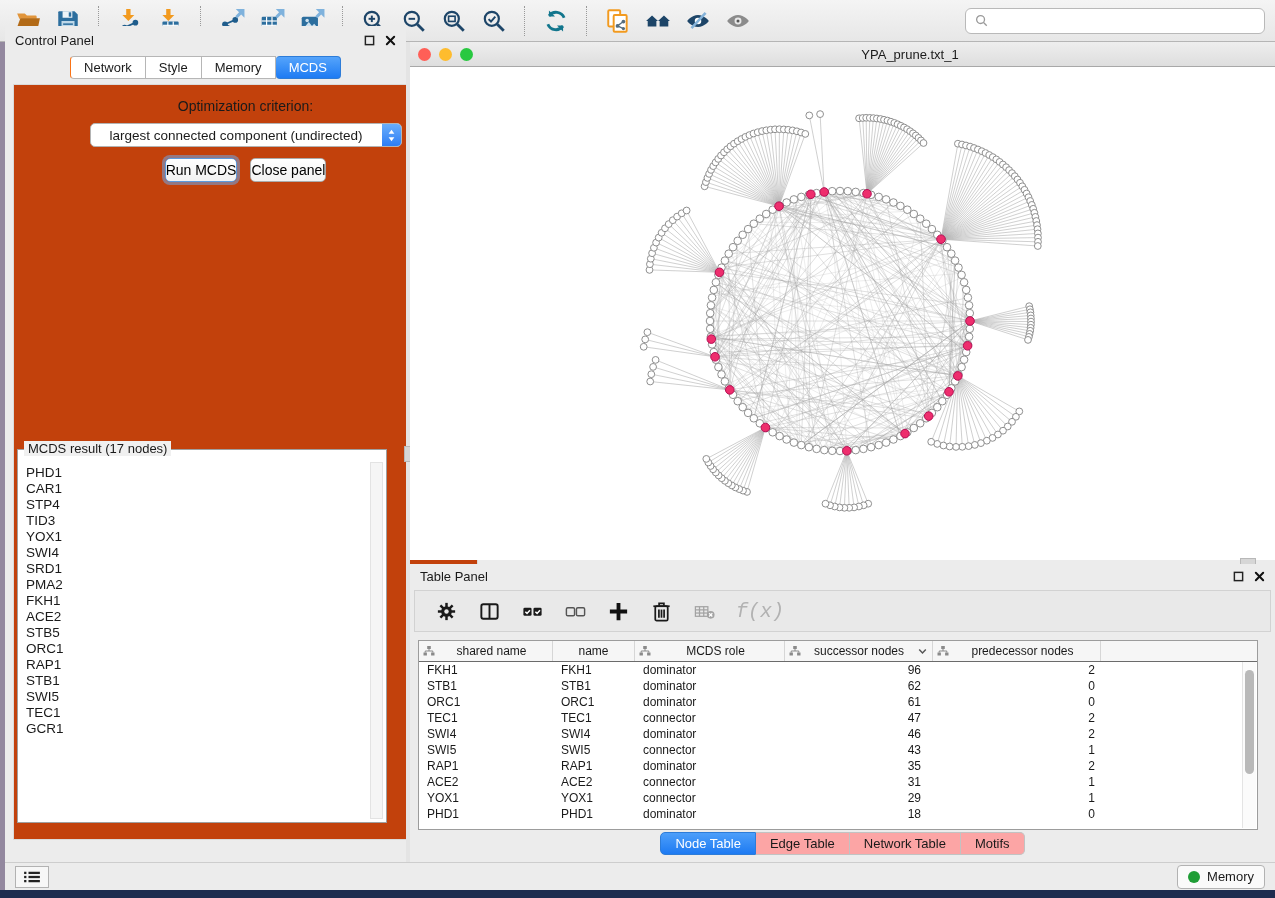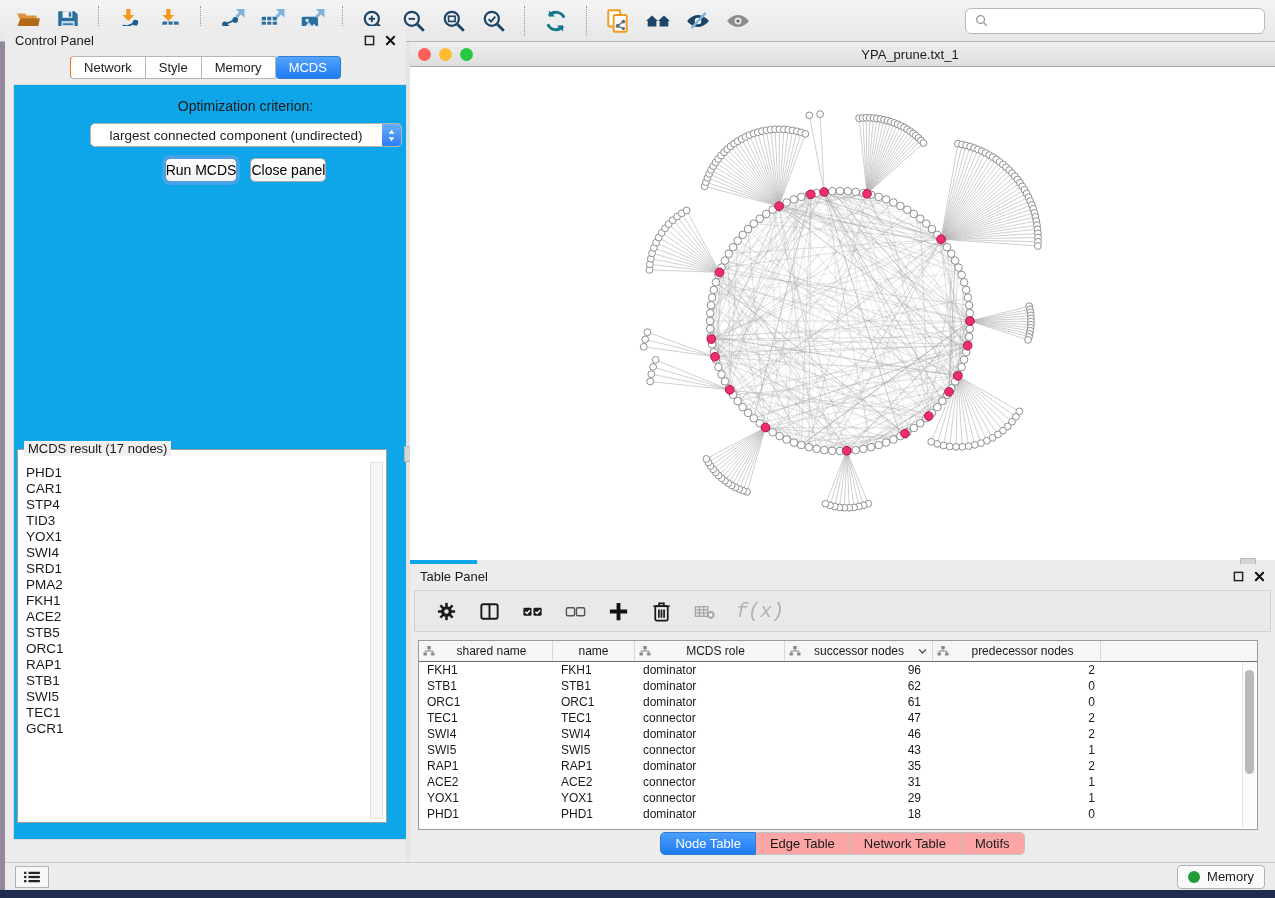--- a/index.html
+++ b/index.html
@@ -23,21 +23,21 @@
   .control-panel{position:absolute;left:5px;top:26px;width:401px;height:820px;background:#ececec;}
   .panel-title-row{height:28px;display:flex;align-items:center;padding:0 10px;font-size:13px;}
   .panel-title{flex:0 0 auto;}
   .win-btns{margin-left:auto;display:flex;gap:10px;align-items:center;}
   .win-btns svg{width:11px;height:11px;display:block;}
   .ctabs{display:flex;justify-content:center;margin-top:2px;}
   .ctab{padding:3px 13px;font-size:13px;background:#fff;border:1px solid #b6b6b6;border-left:none;cursor:default;}
   .ctab:first-child{border-left:1px solid #f97316;border-radius:4px 0 0 4px;}
   .ctab:last-child{border-radius:0 4px 4px 0;}
   .ctab.active{background:linear-gradient(#55a4fb,#1e7bf3);color:#fff;border-color:#2d7cd8;border-radius:4px;}
-  .cp-inner{position:absolute;left:8px;top:58px;width:465px;height:756px;background:#0ea5e9;
+  .cp-inner{position:absolute;left:8px;top:58px;width:465px;height:756px;background:#c2410c;
             border:1px solid #dadada;box-sizing:border-box;text-align:center;}
   .opt-label{margin-top:13px;font-size:14px;}
   .mcds-select{margin:9px auto 0;width:312px;height:24px;background:#fff;border:1px solid #b3b3b3;border-radius:5px;
                display:flex;align-items:center;box-sizing:border-box;overflow:hidden;}
   .mcds-select .sel-text{flex:1;text-align:center;font-size:13.5px;white-space:nowrap;}
   .sel-stepper{width:19px;height:24px;background:linear-gradient(#6cb0fc,#2a7bf4);display:flex;align-items:center;justify-content:center;}
   .sel-stepper svg{width:9px;height:15px;}
   .cp-buttons{margin-top:11px;display:flex;justify-content:center;gap:13px;}
   .cp-btn{height:24px;padding:0 0;background:linear-gradient(#ffffff,#f2f2f2);border:1px solid #ababab;
           border-radius:5px;font-size:14px;font-family:inherit;display:flex;align-items:center;}

